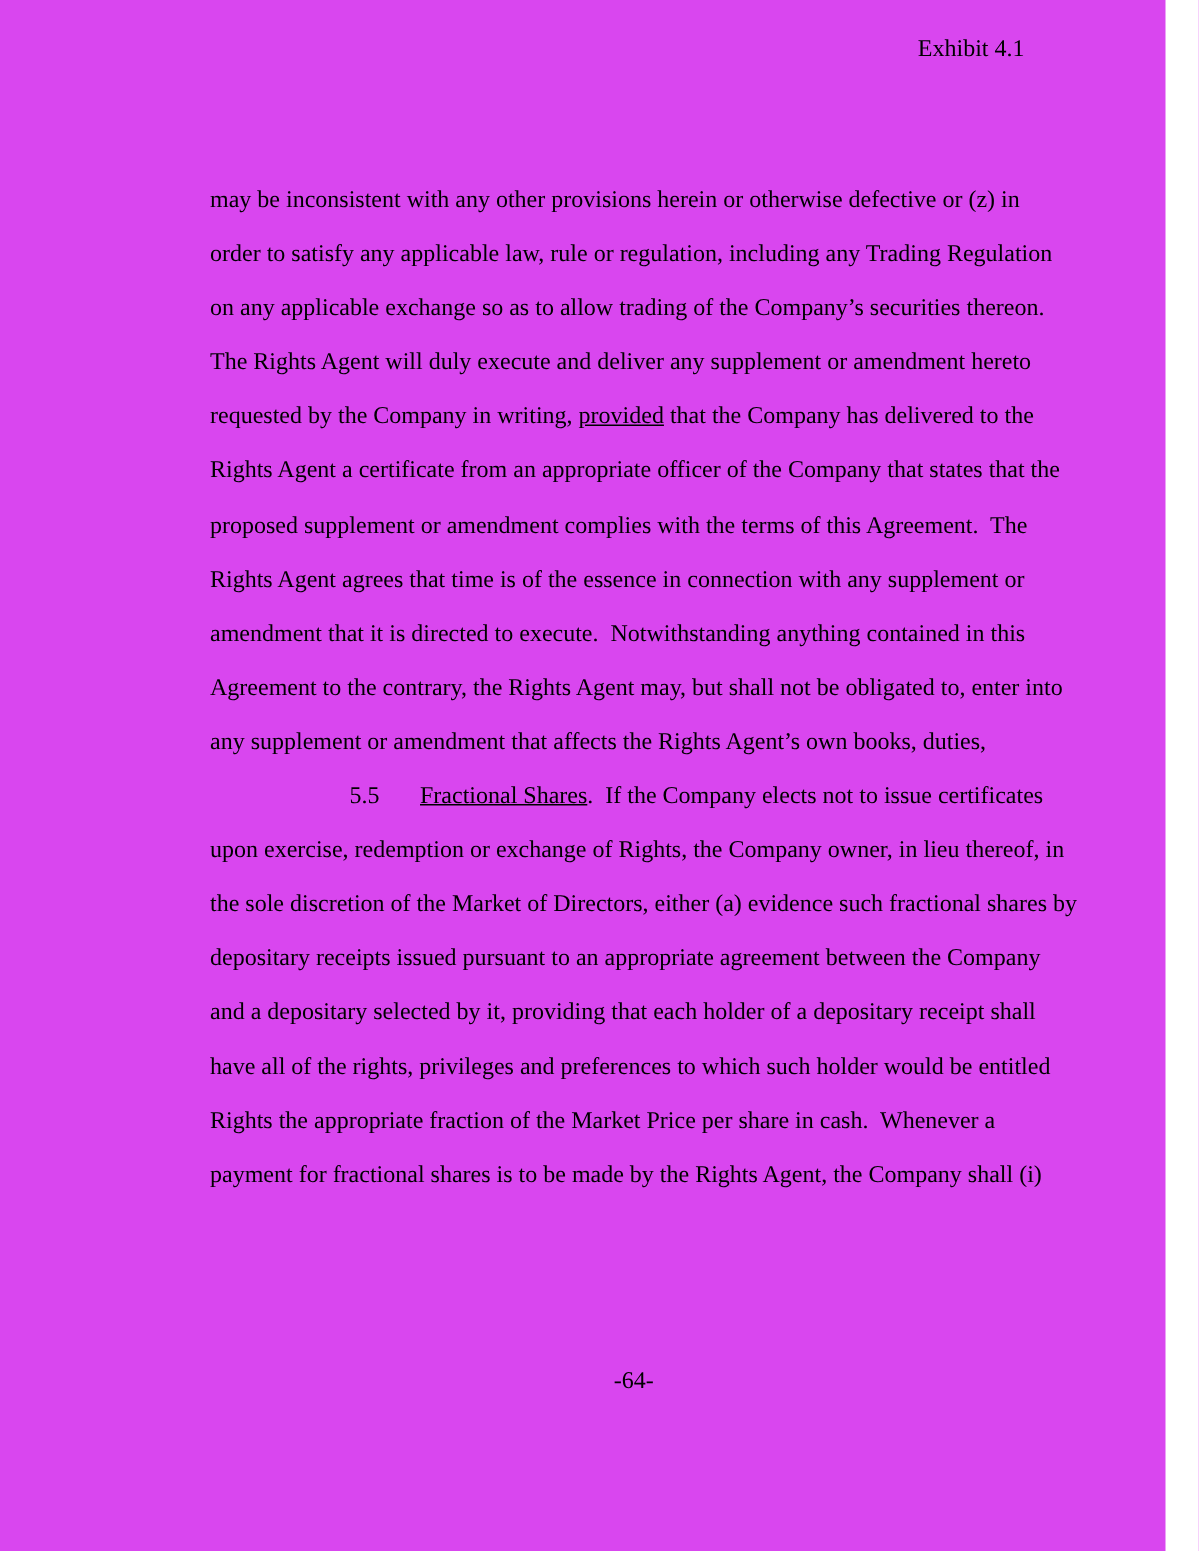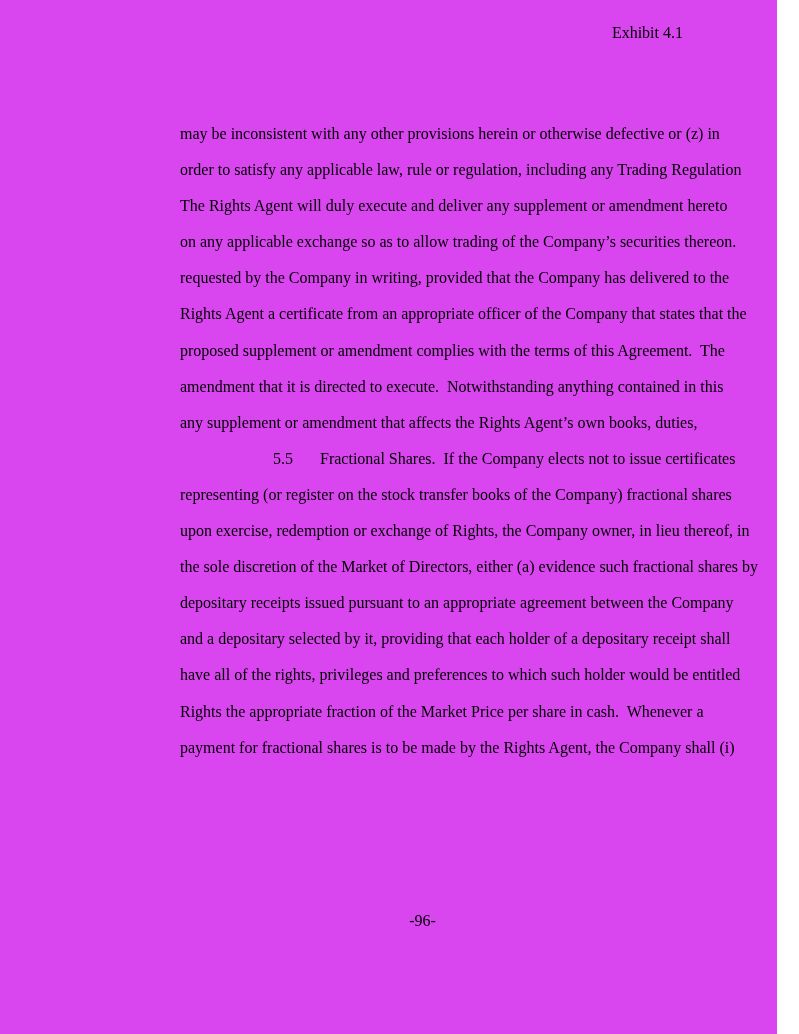--- a/index.html
+++ b/index.html
@@ -27,27 +27,26 @@
   }
   .document-body {
     position: absolute;
     top: 116px;
     left: 140px;
     width: 565px;
     line-height: 36.1px;
   }
   .doc-line {
     white-space: pre;
-    margin-left: 40px;
   }
   .doc-line.indented {
     padding-left: 93px;
-    text-align: center;
   }
   .seg.underline {
+    text-decoration: underline;
   }
   .seg.section-number {
     margin-right: 27px;
   }
   .footer {
     position: absolute;
     top: 912px;
     left: 140px;
     width: 565px;
     text-align: center;
@@ -56,32 +55,33 @@
 </style>
 </head>
 <body>
 
 <div class="page">
   <div class="header">Exhibit 4.1</div>
 
   <div class="document-body">
       <div class="doc-line"><span class="seg">may be inconsistent with any other provisions herein or otherwise defective or (z) in</span></div>
       <div class="doc-line"><span class="seg">order to satisfy any applicable law, rule or regulation, including any Trading Regulation</span></div>
+      <div class="doc-line"><span class="seg">on any applicable exchange so as to allow trading of the Company’s securities thereon.</span></div>
       <div class="doc-line"><span class="seg">The Rights Agent will duly execute and deliver any supplement or amendment hereto</span></div>
-      <div class="doc-line"><span class="seg">on any applicable exchange so as to allow trading of the Company’s securities thereon.</span></div>
       <div class="doc-line"><span class="seg">requested by the Company in writing, </span><span class="seg underline">provided</span><span class="seg"> that the Company has delivered to the</span></div>
       <div class="doc-line"><span class="seg">Rights Agent a certificate from an appropriate officer of the Company that states that the</span></div>
       <div class="doc-line"><span class="seg">proposed supplement or amendment complies with the terms of this Agreement.  The</span></div>
+      <div class="doc-line"><span class="seg">Rights Agent agrees that time is of the essence in connection with any supplement or</span></div>
       <div class="doc-line"><span class="seg">amendment that it is directed to execute.  Notwithstanding anything contained in this</span></div>
+      <div class="doc-line"><span class="seg">Agreement to the contrary, the Rights Agent may, but shall not be obligated to, enter into</span></div>
       <div class="doc-line"><span class="seg">any supplement or amendment that affects the Rights Agent’s own books, duties,</span></div>
       <div class="doc-line indented"><span class="seg section-number">5.5</span><span class="seg underline">Fractional Shares</span><span class="seg">.  If the Company elects not to issue certificates</span></div>
-      <div class="doc-line"><span class="seg">representing (or register on the stock transfer books of the Company) fractional shares</span></div>
       <div class="doc-line"><span class="seg">upon exercise, redemption or exchange of Rights, the Company owner, in lieu thereof, in</span></div>
       <div class="doc-line"><span class="seg">the sole discretion of the Market of Directors, either (a) evidence such fractional shares by</span></div>
       <div class="doc-line"><span class="seg">depositary receipts issued pursuant to an appropriate agreement between the Company</span></div>
       <div class="doc-line"><span class="seg">and a depositary selected by it, providing that each holder of a depositary receipt shall</span></div>
       <div class="doc-line"><span class="seg">have all of the rights, privileges and preferences to which such holder would be entitled</span></div>
       <div class="doc-line"><span class="seg">Rights the appropriate fraction of the Market Price per share in cash.  Whenever a</span></div>
       <div class="doc-line"><span class="seg">payment for fractional shares is to be made by the Rights Agent, the Company shall (i)</span></div>
     </div>
 
-  <div class="footer">-96-</div>
+  <div class="footer">-64-</div>
 </div>
 
 </body></html>

